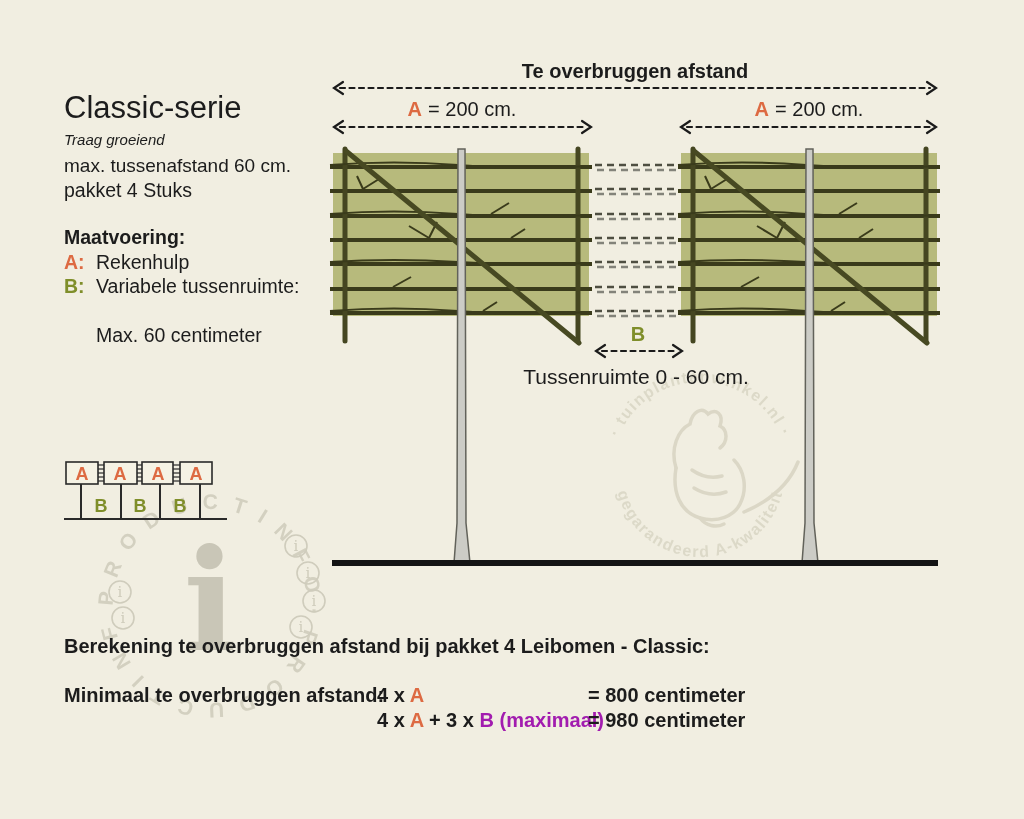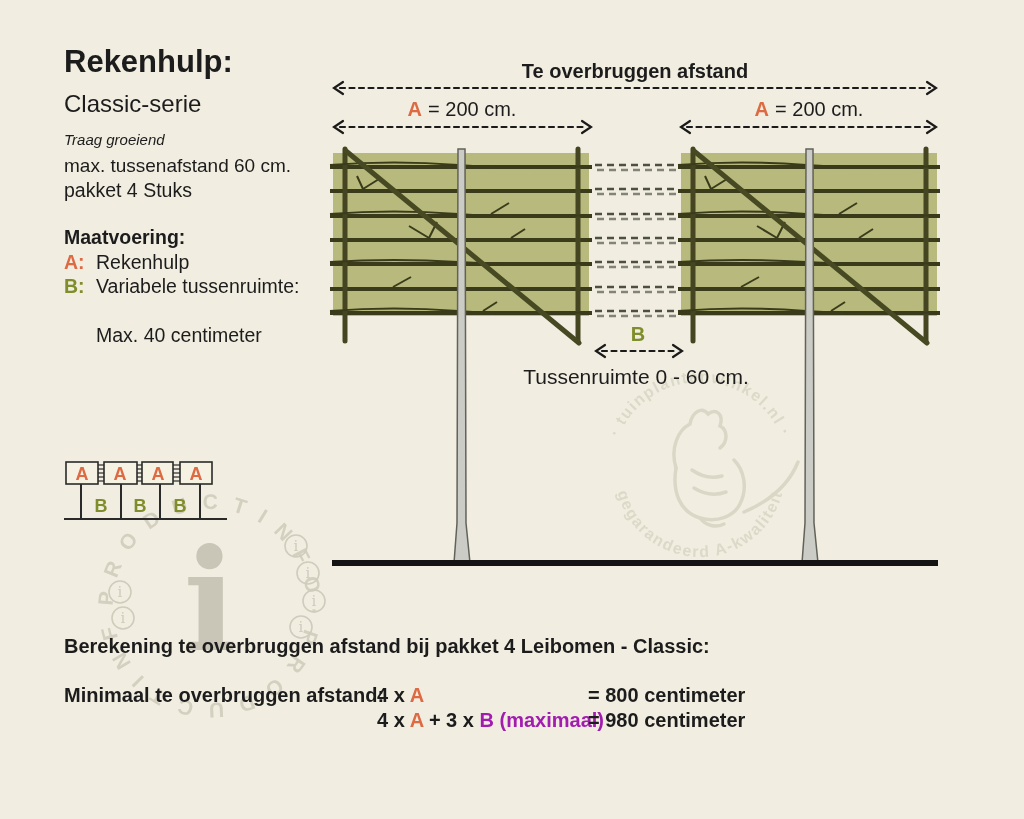--- a/index.html
+++ b/index.html
@@ -3,21 +3,21 @@
 <meta charset="utf-8">
 <style>
   html,body{margin:0;padding:0;}
   .canvas{
     position:relative;width:1024px;height:819px;overflow:hidden;
     background:#f1eee1;font-family:"Liberation Sans",sans-serif;color:#1c1c1c;
   }
   .layer{position:absolute;left:0;top:0;}
   .txt{position:absolute;white-space:nowrap;}
   .t-title{left:64px;top:44px;font-size:31px;font-weight:700;}
-  .t-sub{left:64px;top:90px;font-size:24px;font-weight:400;}
+  .t-sub{left:64px;top:90px;font-size:31px;font-weight:400;}
   .t-line1{left:64px;top:131px;font-size:15px;font-style:italic;}
   .t-line2{left:64px;top:155px;font-size:19px;}
   .t-line3{left:64px;top:179px;font-size:19.5px;}
   .t-maat{left:64px;top:226px;font-size:19.5px;font-weight:700;}
   .t-rowA{left:64px;top:251px;font-size:19.5px;}
   .t-rowB{left:64px;top:275px;font-size:19.5px;}
   .t-min{left:96px;top:300px;font-size:19.5px;}
   .t-max{left:96px;top:324px;font-size:19.5px;}
   .t-eind{left:64px;top:425px;font-size:19.5px;font-weight:700;}
   .key{display:inline-block;width:32px;font-weight:700;}
@@ -214,30 +214,29 @@
         </g>
         <g fill="#7f8e2a">
           <text x="101" y="512">B</text>
           <text x="140" y="512">B</text>
           <text x="180" y="512">B</text>
         </g>
       </g>
     </g>
   </svg>
 
-  <div class="txt t-title">Rekenhulp:</div>
   <div class="txt t-sub">Classic-serie</div>
   <div class="txt t-line1">Traag groeiend</div>
   <div class="txt t-line2">max. tussenafstand 60 cm.</div>
   <div class="txt t-line3">pakket 4 Stuks</div>
 
   <div class="txt t-maat">Maatvoering:</div>
   <div class="txt t-rowA"><span class="key key-a">A:</span><span>Rekenhulp</span></div>
   <div class="txt t-rowB"><span class="key key-b">B:</span><span>Variabele tussenruimte:</span></div>
-  <div class="txt t-max">Max. 40 centimeter</div>
+  <div class="txt t-max">Max. 60 centimeter</div>
 
 
   <div class="txt t-calc-head">Berekening te overbruggen afstand bij pakket 4 Leibomen - Classic:</div>
 
   <div class="calc-row calc-row-1">
     <span class="c-label">Minimaal te overbruggen afstand:</span>
     <span class="c-formula"><span>4 x </span><span class="fa">A</span><span></span><span class="fb"></span></span>
     <span class="c-result">= 800 centimeter</span>
   </div>
   <div class="calc-row calc-row-2">

